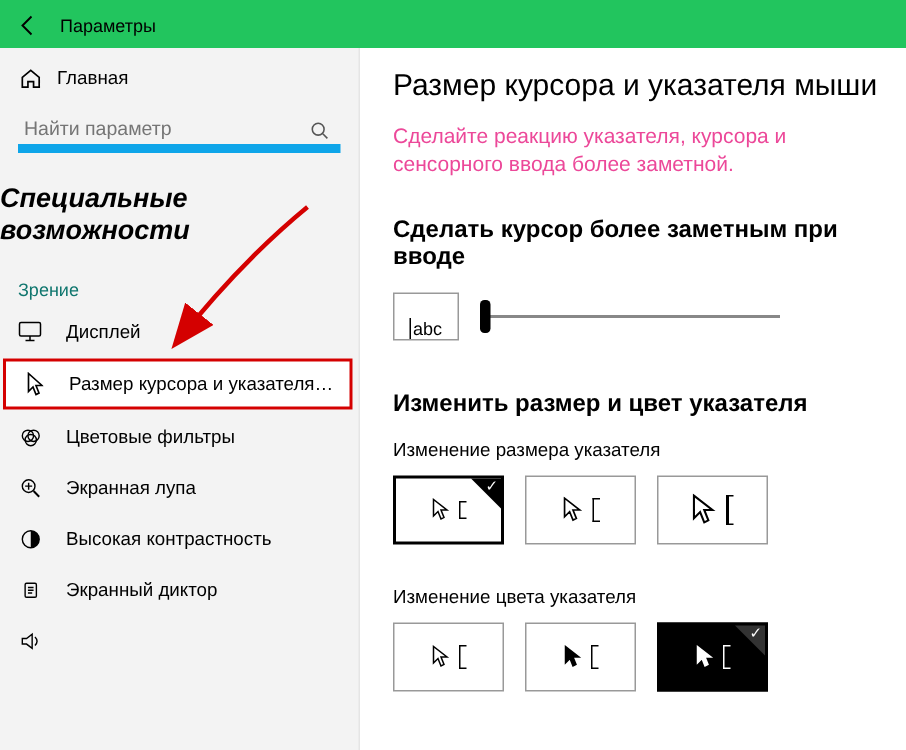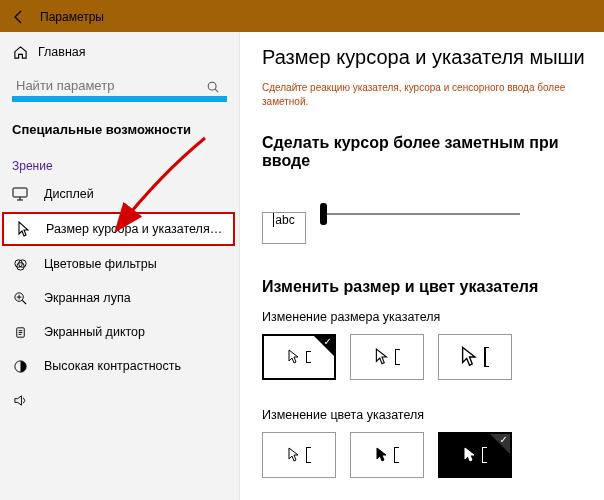--- a/index.html
+++ b/index.html
@@ -12,21 +12,21 @@
     height: 500px;
     overflow: hidden;
     display: flex;
     flex-direction: column;
   }
   .titlebar {
     display: flex;
     align-items: center;
     gap: 12px;
     padding: 8px 10px 6px 10px;
-    background: #a16207;
+    background: #22c55e;
    }
   .back-btn { width: 18px; height:18px; display:flex; align-items:center; justify-content:center; cursor:pointer;}
   .title { font-size: 12px; }
   .layout { flex:1; display:flex; }
   .sidebar {
     width: 240px;
     border-right: 1px solid #e5e5e5;
     background: #f3f3f3;
     padding-top: 4px;
     display:flex;
@@ -44,25 +44,26 @@
     border: none;
     border-bottom: 6px solid #0ea5e9;
     background: transparent;
     padding: 4px 28px 4px 4px;
     font-size: 13px;
     outline: none;
   }
   .search-icon { position:absolute; right:18px; top:11px; color:#555;}
   .section-head {
     font-weight: 600;
-    font-size: 13px;
-    padding: 10px 12px 14px 12px;
+    font-size: 18px;
+    padding: 10px 12px 14px 0;
+    font-style: italic;
   }
   .group-label {
-    color: #4c1d95;
+    color: #0f766e;
     font-size: 12px;
     padding: 8px 12px 4px 12px;
   }
   .nav-item {
     display:flex; align-items:center; gap:16px;
     padding: 9px 12px;
     cursor:pointer;
     position: relative;
     justify-content: space-between;
   }
@@ -74,30 +75,29 @@
   }
   .nav-label { font-size:12.5px; line-height:1.2; white-space:nowrap; overflow:hidden; text-overflow:ellipsis; flex:1;}
   .icon { width:16px; height:16px; display:inline-flex; align-items:center; justify-content:center; flex-shrink:0;}
   .content {
     flex:1;
     padding: 14px 14px 0 22px;
     overflow:hidden;
     position: relative;
   }
   h1 { font-size: 20px; font-weight:400; margin-bottom: 12px; }
-  .desc { font-size: 10px; color:#c2410c; margin-bottom: 26px; line-height:1.35;}
+  .desc { font-size: 14px; color:#ec4899; margin-bottom: 26px; line-height:1.35;}
   h2 { font-size: 16px; font-weight:700; margin-bottom: 14px; }
   .sublabel { font-size: 12.5px; margin-bottom: 10px;}
   .thickness-row { display:flex; align-items:center; gap:14px; margin-bottom:34px;}
   .preview-box {
     width: 44px; height: 32px; border: 1px solid #999;
-    display:flex; align-items:flex-start; justify-content:center;
+    display:flex; align-items:flex-end; justify-content:center;
     font-size:12px;
     position:relative;
-    margin-top:28px;
   }
   .caret { border-left:1px solid #000; display:inline-block; height:14px; margin-right:1px; vertical-align:middle;}
   .slider-wrap { flex:1; display:flex; align-items:center; padding-right:10px;}
   .slider {
     -webkit-appearance:none; appearance:none;
     width: 200px; height:2px; background:#888;
     outline:none;
   }
   .slider::-webkit-slider-thumb {
     -webkit-appearance:none; width:7px; height:22px; background:#000; border-radius:3px;
@@ -214,37 +214,37 @@
             <line x1="6.5" y1="4" x2="6.5" y2="9" stroke="#000"></line>
             <line x1="10" y1="10" x2="14" y2="14" stroke="#000" stroke-width="1.4"></line>
           </svg>
       </span>
       <span class="nav-label">Экранная лупа</span>
     </div>
 
     <div class="nav-item">
       <span class="icon">
         <svg width="15" height="15" viewBox="0 0 16 16">
+            <circle cx="8" cy="8" r="6" stroke="#000" fill="none"></circle>
+            <path d="M8 2 A6 6 0 0 1 8 14 Z" fill="#000"></path>
+          </svg>
+      </span>
+      <span class="nav-label">Высокая контрастность</span>
+    </div>
+
+    <div class="nav-item">
+      <span class="icon">
+        <svg width="15" height="15" viewBox="0 0 16 16">
             <rect x="4" y="3" width="8" height="10" rx="1" stroke="#000" fill="none"></rect>
             <line x1="6" y1="6" x2="10" y2="6" stroke="#000"></line>
             <line x1="6" y1="8" x2="10" y2="8" stroke="#000"></line>
             <line x1="6" y1="10" x2="9" y2="10" stroke="#000"></line>
           </svg>
       </span>
       <span class="nav-label">Экранный диктор</span>
-    </div>
-
-    <div class="nav-item">
-      <span class="icon">
-        <svg width="15" height="15" viewBox="0 0 16 16">
-            <circle cx="8" cy="8" r="6" stroke="#000" fill="none"></circle>
-            <path d="M8 2 A6 6 0 0 1 8 14 Z" fill="#000"></path>
-          </svg>
-      </span>
-      <span class="nav-label">Высокая контрастность</span>
     </div>
 
 
     <div class="nav-item">
       <span class="icon">
         <svg width="15" height="15" viewBox="0 0 16 16">
             <path d="M2 6 H5 L9 3 V13 L5 10 H2 Z" fill="none" stroke="#000"></path>
             <path d="M11 5 Q14 8 11 11" fill="none" stroke="#000"></path>
           </svg>
       </span>

